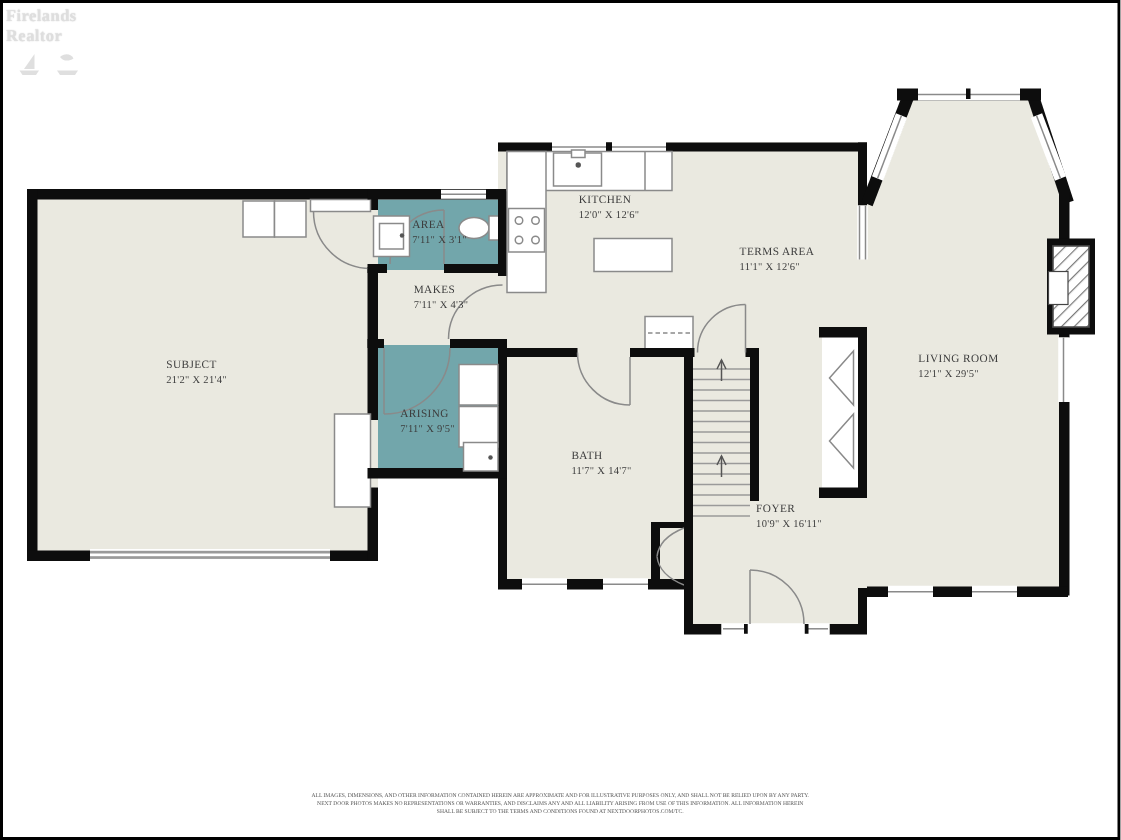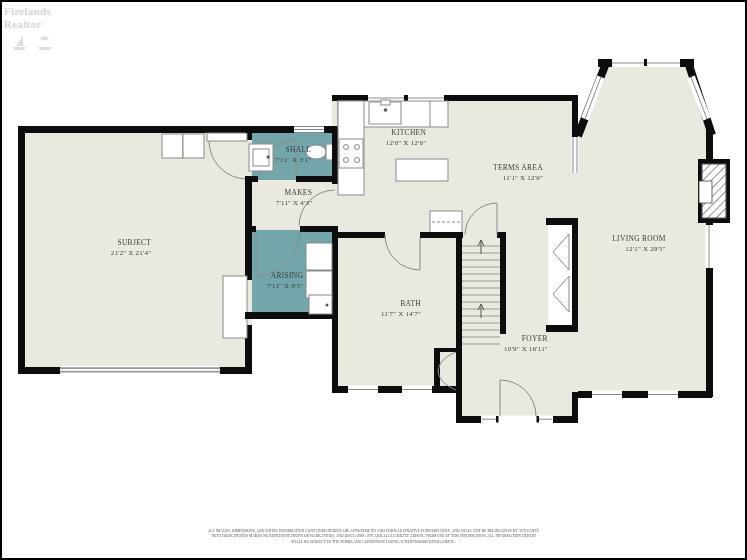--- a/index.html
+++ b/index.html
@@ -11,21 +11,21 @@
   .plan-svg{position:absolute;left:0;top:0;}
   
   .watermark{
     position:absolute;left:4px;top:5px;z-index:5;color:#dedede;
     font-weight:bold;font-size:11px;line-height:13px;letter-spacing:.3px;
     text-shadow:0 0 1px #cfcfcf;
   }
   .watermark .wm-icons{margin-top:3px;margin-left:6px;opacity:.85;}
   
   .room-label{
-    position:absolute;transform:translateX(-50%);text-align:right;
+    position:absolute;transform:translateX(-50%);text-align:left;
     color:#3d3d3d;font-size:7.5px;line-height:10px;letter-spacing:.3px;
     white-space:nowrap;z-index:10;
   }
   .room-label .dims{font-size:7px;letter-spacing:.2px;}
   
   .disclaimer{
     position:absolute;top:528px;left:0;width:747px;text-align:center;
     font-size:6px;line-height:1.5;color:#555;
     transform:scale(0.62);transform-origin:50% 0;z-index:10;
   }
@@ -304,21 +304,21 @@
       <rect x="648" y="390.5" width="30" height="7.5" fill="#ffffff"></rect>
       <line x1="648" y1="394.5" x2="678" y2="394.5" stroke="#8a8a8a"></line>
     </g>
   </svg>
 
   <div class="room-label" style="left:131px;top:238px">
     <div>SUBJECT</div>
     <div class="dims">21'2" X 21'4"</div>
   </div>
   <div class="room-label" style="left:293px;top:145px">
-    <div>SHALL</div>
+    <div>AREA</div>
     <div class="dims">7'11" X 3'1"</div>
   </div>
   <div class="room-label" style="left:294px;top:188px">
     <div>MAKES</div>
     <div class="dims">7'11" X 4'3"</div>
   </div>
   <div class="room-label" style="left:285px;top:271px">
     <div>ARISING</div>
     <div class="dims">7'11" X 9'5"</div>
   </div>

